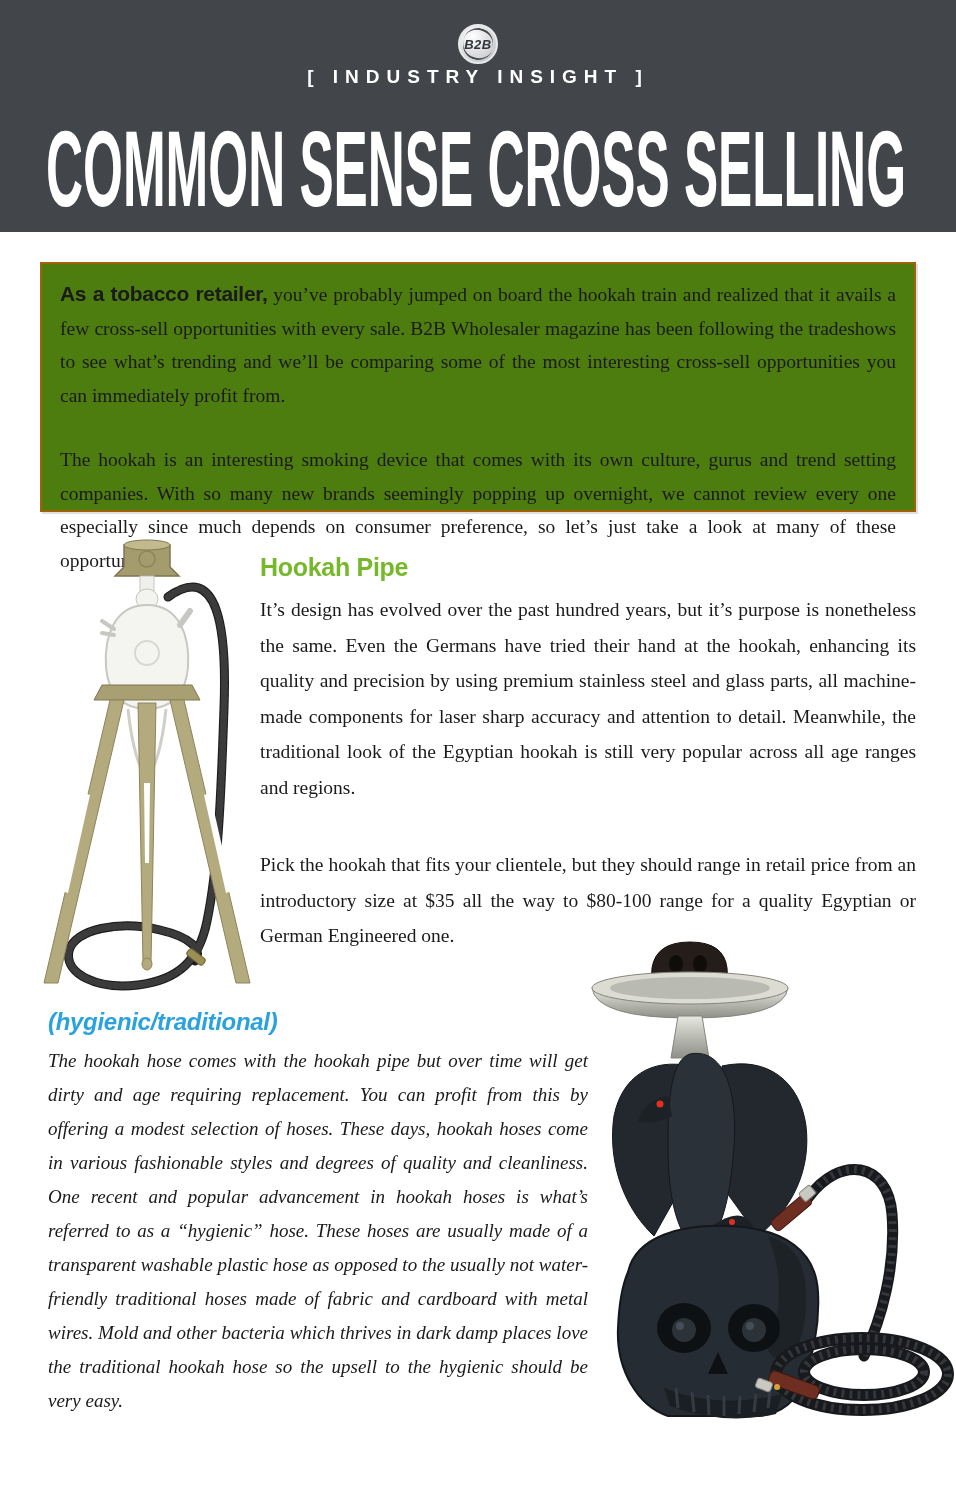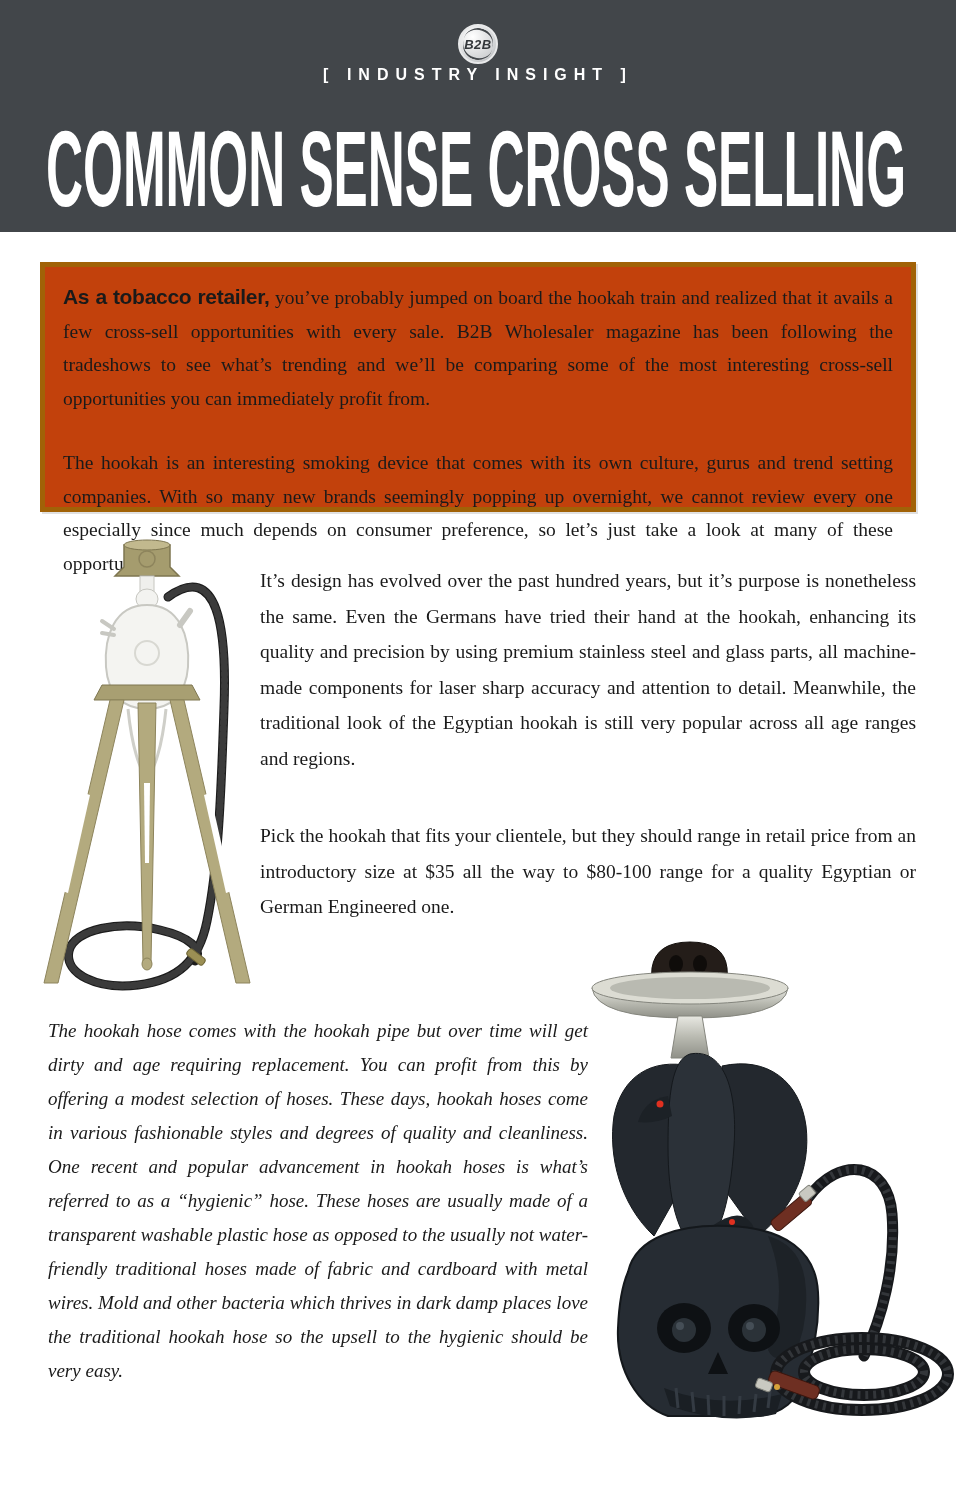--- a/index.html
+++ b/index.html
@@ -41,33 +41,33 @@
   .logo-badge .arc { position: absolute; width: 30px; height: 30px; border-radius: 50%; }
   .logo-badge .arc.top { border-top: 2px solid #43474b; top: 2px; left: 3px; transform: rotate(18deg); }
   .logo-badge .arc.bottom { border-bottom: 2px solid #43474b; bottom: 2px; right: 3px; transform: rotate(18deg); }
   .kicker {
     position: absolute;
     left: 0; top: 66px;
     width: 100%;
     text-align: center;
     color: #ffffff;
     font-weight: bold;
-    font-size: 16px;
+    font-size: 19px;
     letter-spacing: 7px;
   }
   .main-title-svg { position: absolute; left: 44px; top: 120px; }
 
   
   .intro-box {
     position: absolute;
     left: 40px; top: 262px;
     width: 876px; height: 250px;
-    border: 5px solid #a16207;
+    border: 2px solid #a16207;
     box-shadow: 2px 2px 0 rgba(0,0,0,0.12);
-    background: #c2410c;
+    background: #4d7c0f;
     padding: 13px 18px 0 18px;
   }
   .intro-box p {
     font-family: "Liberation Serif", serif;
     font-size: 19.5px;
     line-height: 33.5px;
     color: #1a1a1a;
     text-align: justify;
   }
   .intro-box p + p { margin-top: 31px; }
@@ -179,25 +179,27 @@
     <polygon points="82,167 96,167 30,450 16,450" fill="#b3aa7e" stroke="#8d845c"></polygon>
     <polygon points="56,260 62,262 40,360 34,358" fill="#ffffff"></polygon>
     <polygon points="156,167 142,167 208,450 222,450" fill="#b3aa7e" stroke="#8d845c"></polygon>
     <polygon points="182,260 176,262 198,360 204,358" fill="#ffffff"></polygon>
     <polygon points="110,170 128,170 123,430 115,430" fill="#b3aa7e" stroke="#8d845c"></polygon>
     <polygon points="116,250 122,250 121,330 117,330" fill="#ffffff"></polygon>
     <ellipse cx="119" cy="431" rx="5" ry="6" fill="#b3aa7e" stroke="#8d845c"></ellipse>
   </svg>
 
   <div class="pipe-col">
+    <div class="sec-heading" style="color:#76b82a">Hookah Pipe</div>
     <p class="serif-body">It’s design has evolved over the past hundred years, but it’s purpose is nonetheless the same. Even the Germans have tried their hand at the hookah, enhancing its quality and precision by using premium stainless steel and glass parts, all machine-made components for laser sharp accuracy and attention to detail. Meanwhile, the traditional look of the Egyptian hookah is still very popular across all age ranges and regions.</p>
     <p class="serif-body second">Pick the hookah that fits your clientele, but they should range in retail price from an introductory size at $35 all the way to $80-100 range for a quality Egyptian or German Engineered one.</p>
   </div>
 
   <div class="hose-sec">
+    <div class="sec-subheading" style="color:#2aa2dd"> (hygienic/traditional)</div>
     <p class="serif-body">The hookah hose comes with the hookah pipe but over time will get dirty and age requiring replacement. You can profit from this by offering a modest selection of hoses. These days, hookah hoses come in various fashionable styles and degrees of quality and cleanliness. One recent and popular advancement in hookah hoses is what’s referred to as a “hygienic” hose. These hoses are usually made of a transparent washable plastic hose as opposed to the usually not water-friendly traditional hoses made of fabric and cardboard with metal wires.  Mold and other bacteria which thrives in dark damp places love the traditional hookah hose so the upsell to the hygienic should be very easy.</p>
   </div>
 
   <svg class="skull-figure" width="384" height="486" viewBox="0 0 384 486">
     <defs>
       <linearGradient id="silver" x1="0" y1="0" x2="0" y2="1">
         <stop offset="0" stop-color="#e8e8e2"></stop>
         <stop offset="0.5" stop-color="#b9bab1"></stop>
         <stop offset="1" stop-color="#8f9088"></stop>
       </linearGradient>

